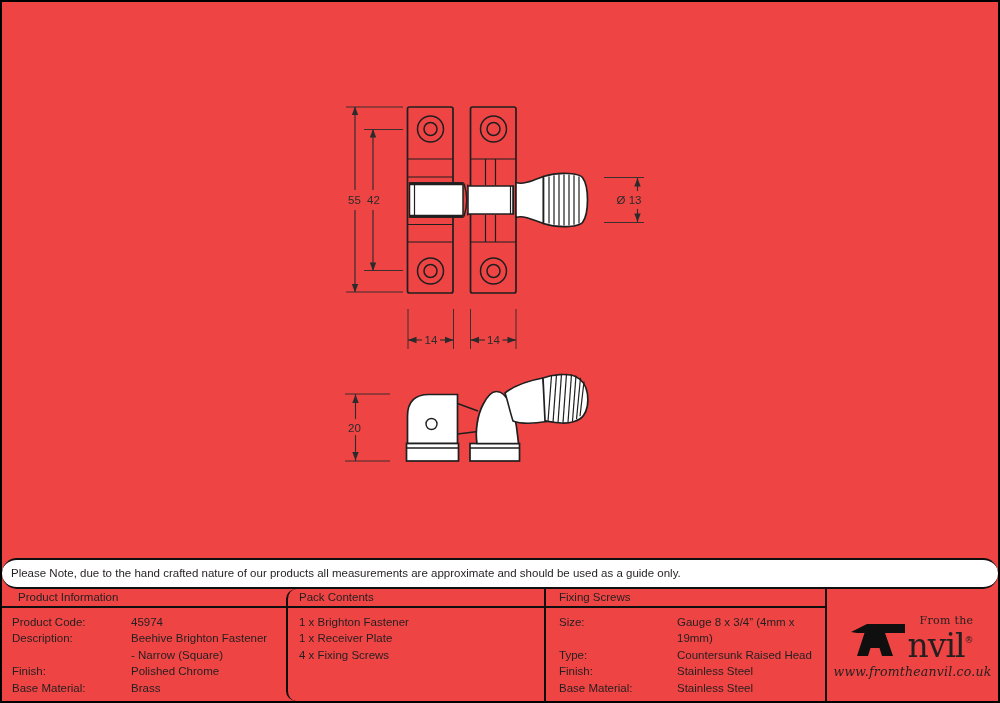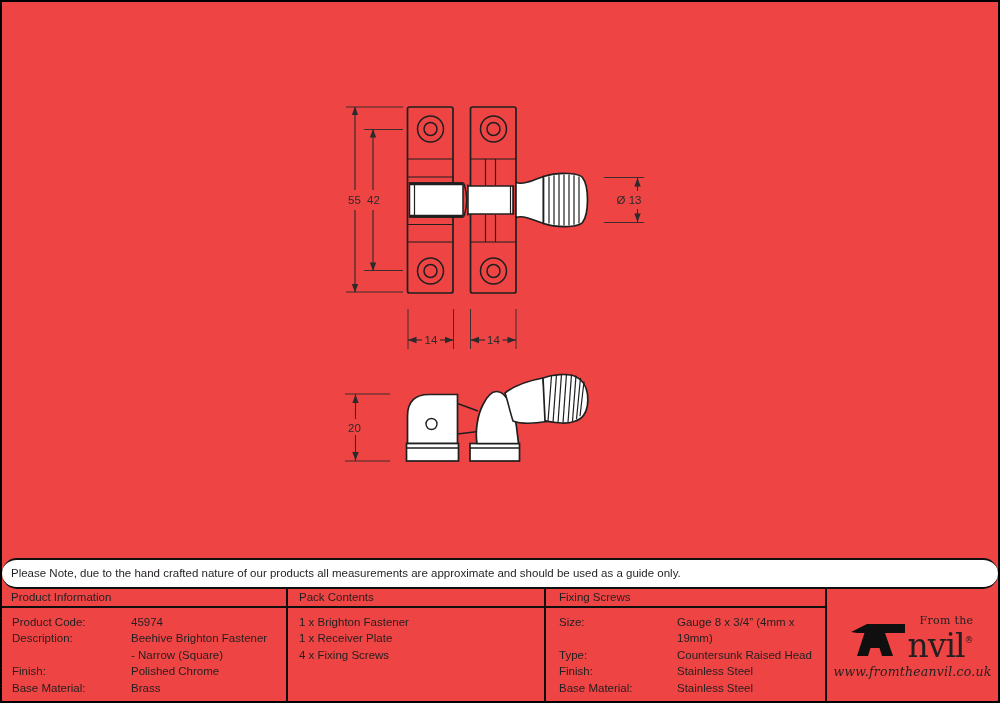--- a/index.html
+++ b/index.html
@@ -15,26 +15,26 @@
   .note-row {
     border-top:2px solid #0f0f0f; border-bottom:2px solid #0f0f0f;
     height:31px; line-height:27px; font-size:11.5px; padding-left:9px;
     background:#fff;
     border-radius:15px;
   }
   .cols { display:flex; height:112px; }
   .col { position:relative; }
   .col + .col { border-left:2px solid #0f0f0f; }
   .col-1 { width:284px; }
-  .col-2 { width:258px; }
+  .col-2 { width:258px;border-radius:10px; }
   .col-3 { width:281px; }
   .col-4 { flex:1; display:flex; align-items:center; justify-content:center; }
   .col-head {
     height:19px; line-height:17px; border-bottom:2px solid #0f0f0f;
-    font-size:11.5px; padding-left:9px;
+    font-size:11.5px; padding-left:16px;
   }
   .col-2 .col-head { padding-left:11px; }
   .col-3 .col-head { padding-left:13px; }
   .col-body { padding-top:6px; font-size:11.5px; }
   .kv-row { display:flex; line-height:16.4px;gap:41px; }
   .kv-label { flex:0 0 88px; padding-left:10px; }
   .col-3 .kv-label { flex:0 0 90px; padding-left:13px; }
   .list-item { line-height:16.4px; padding-left:11px; }
 
   

